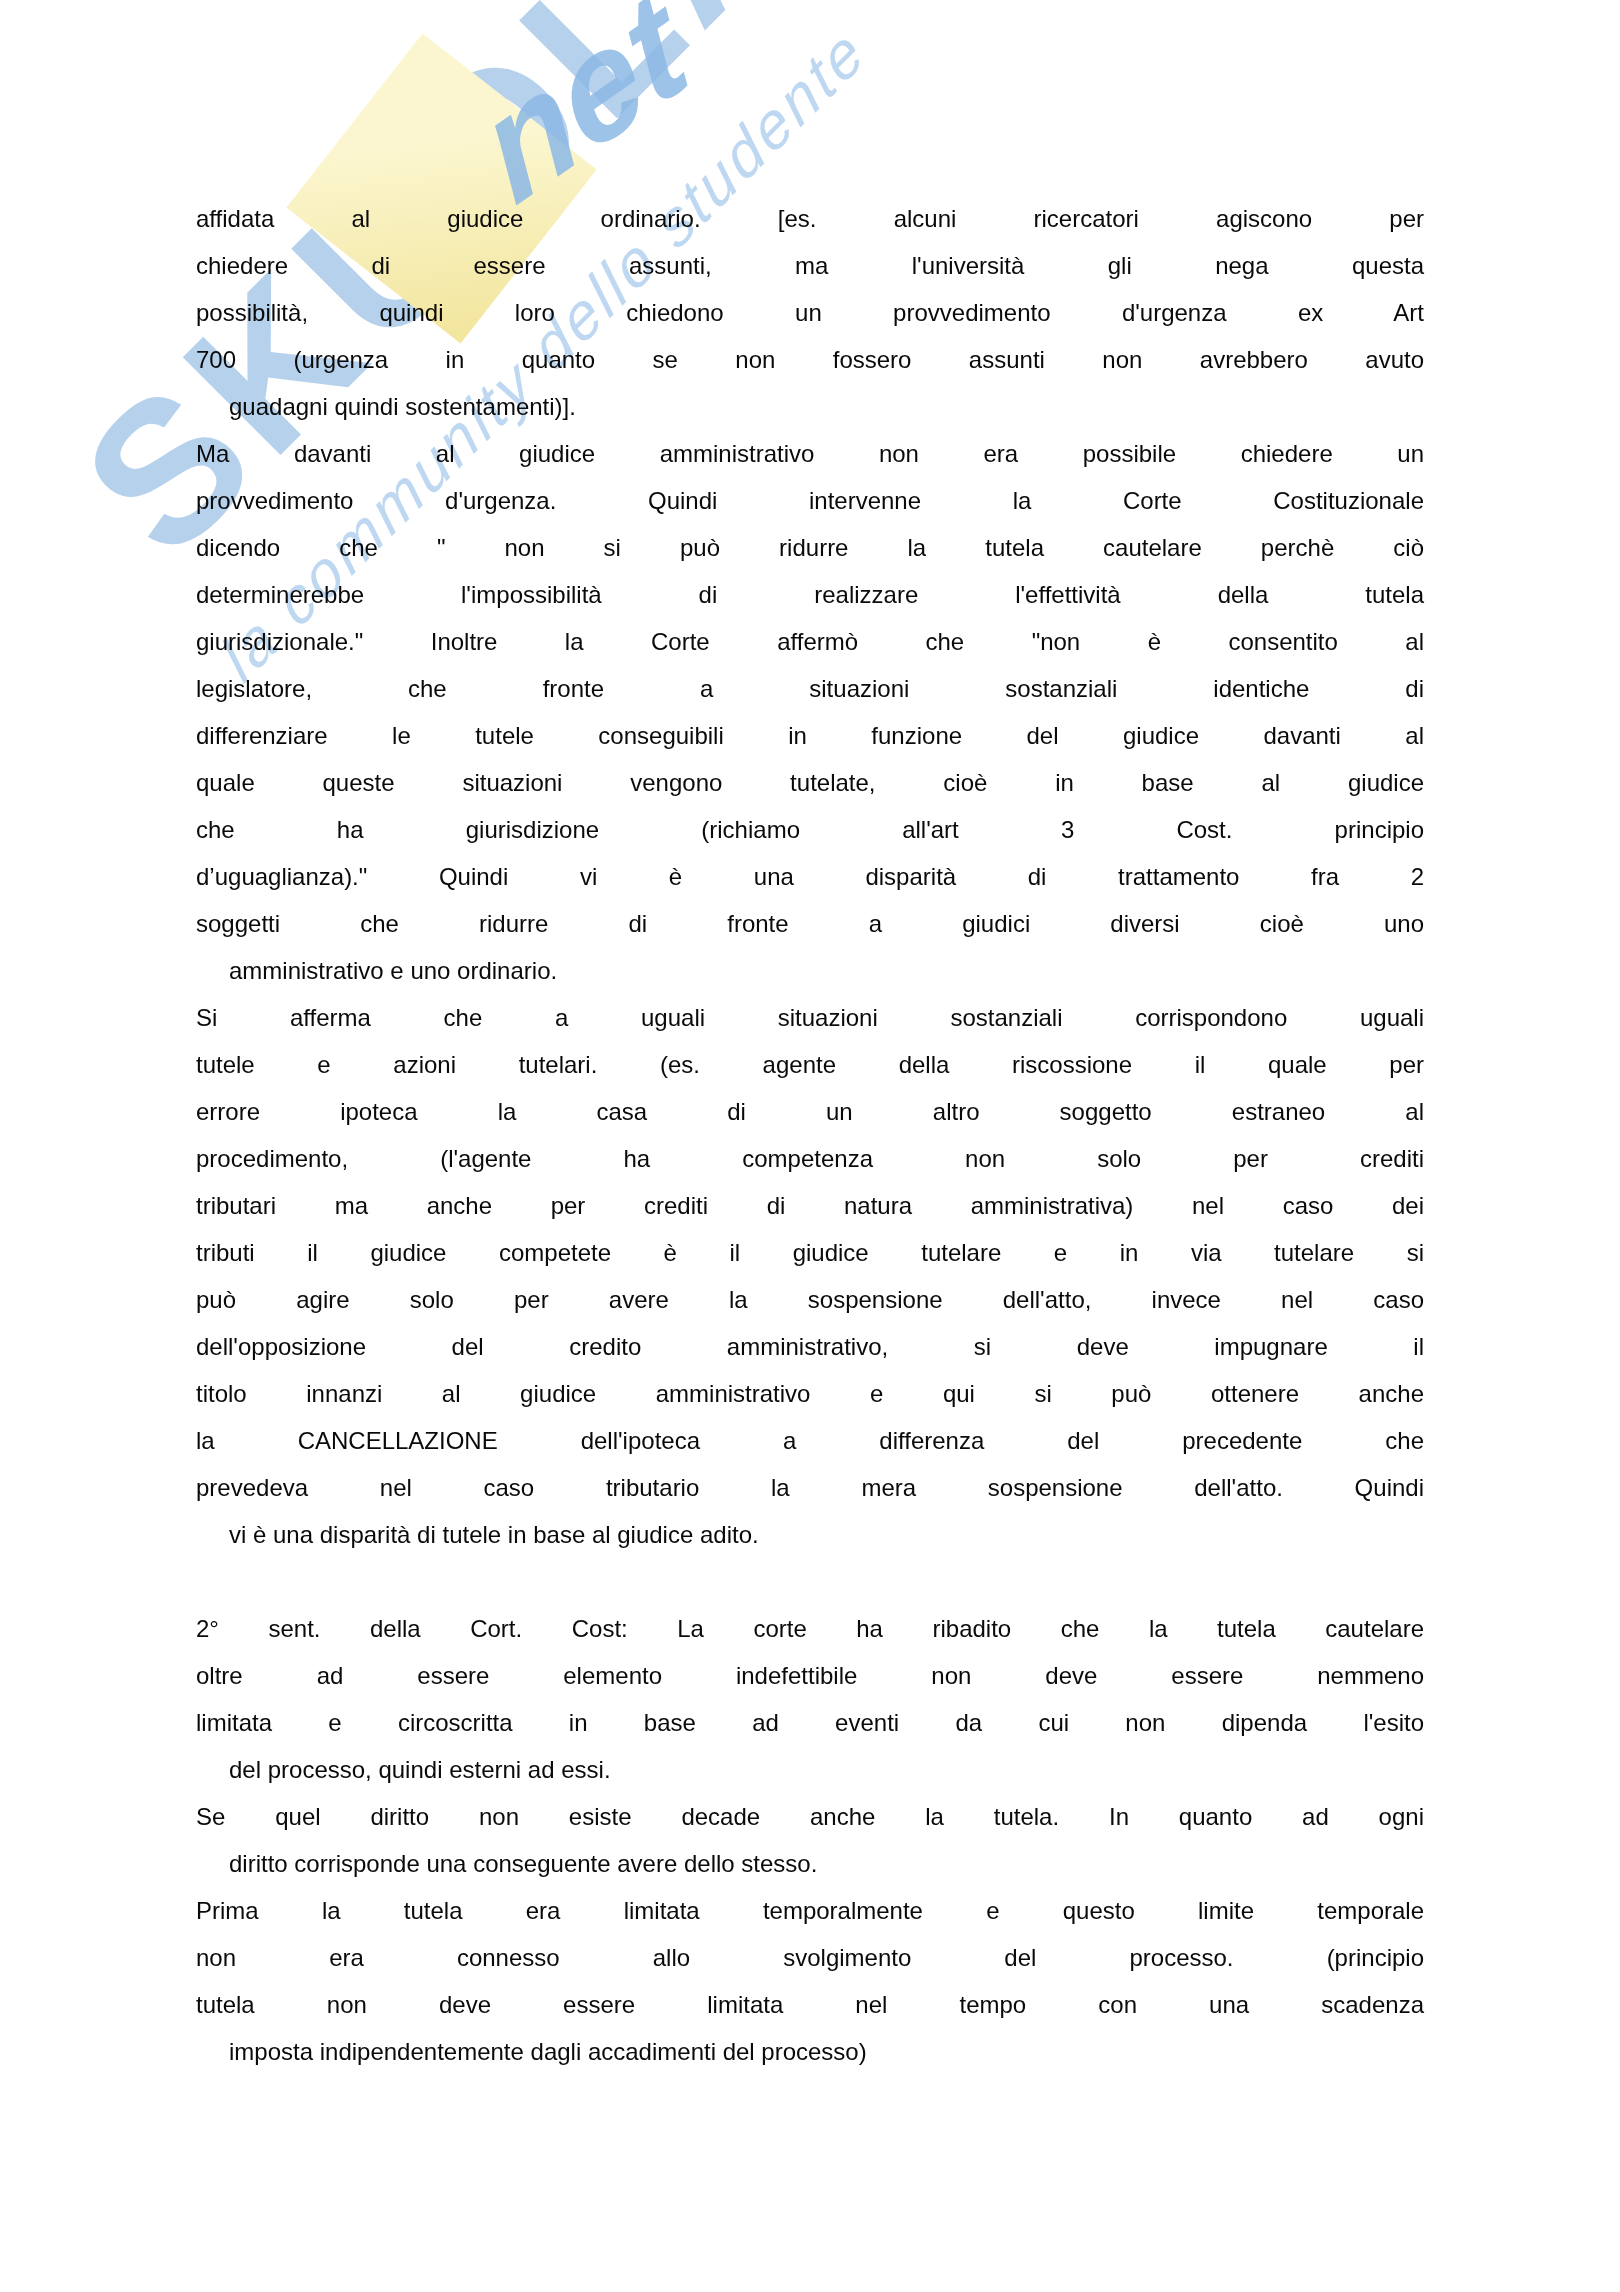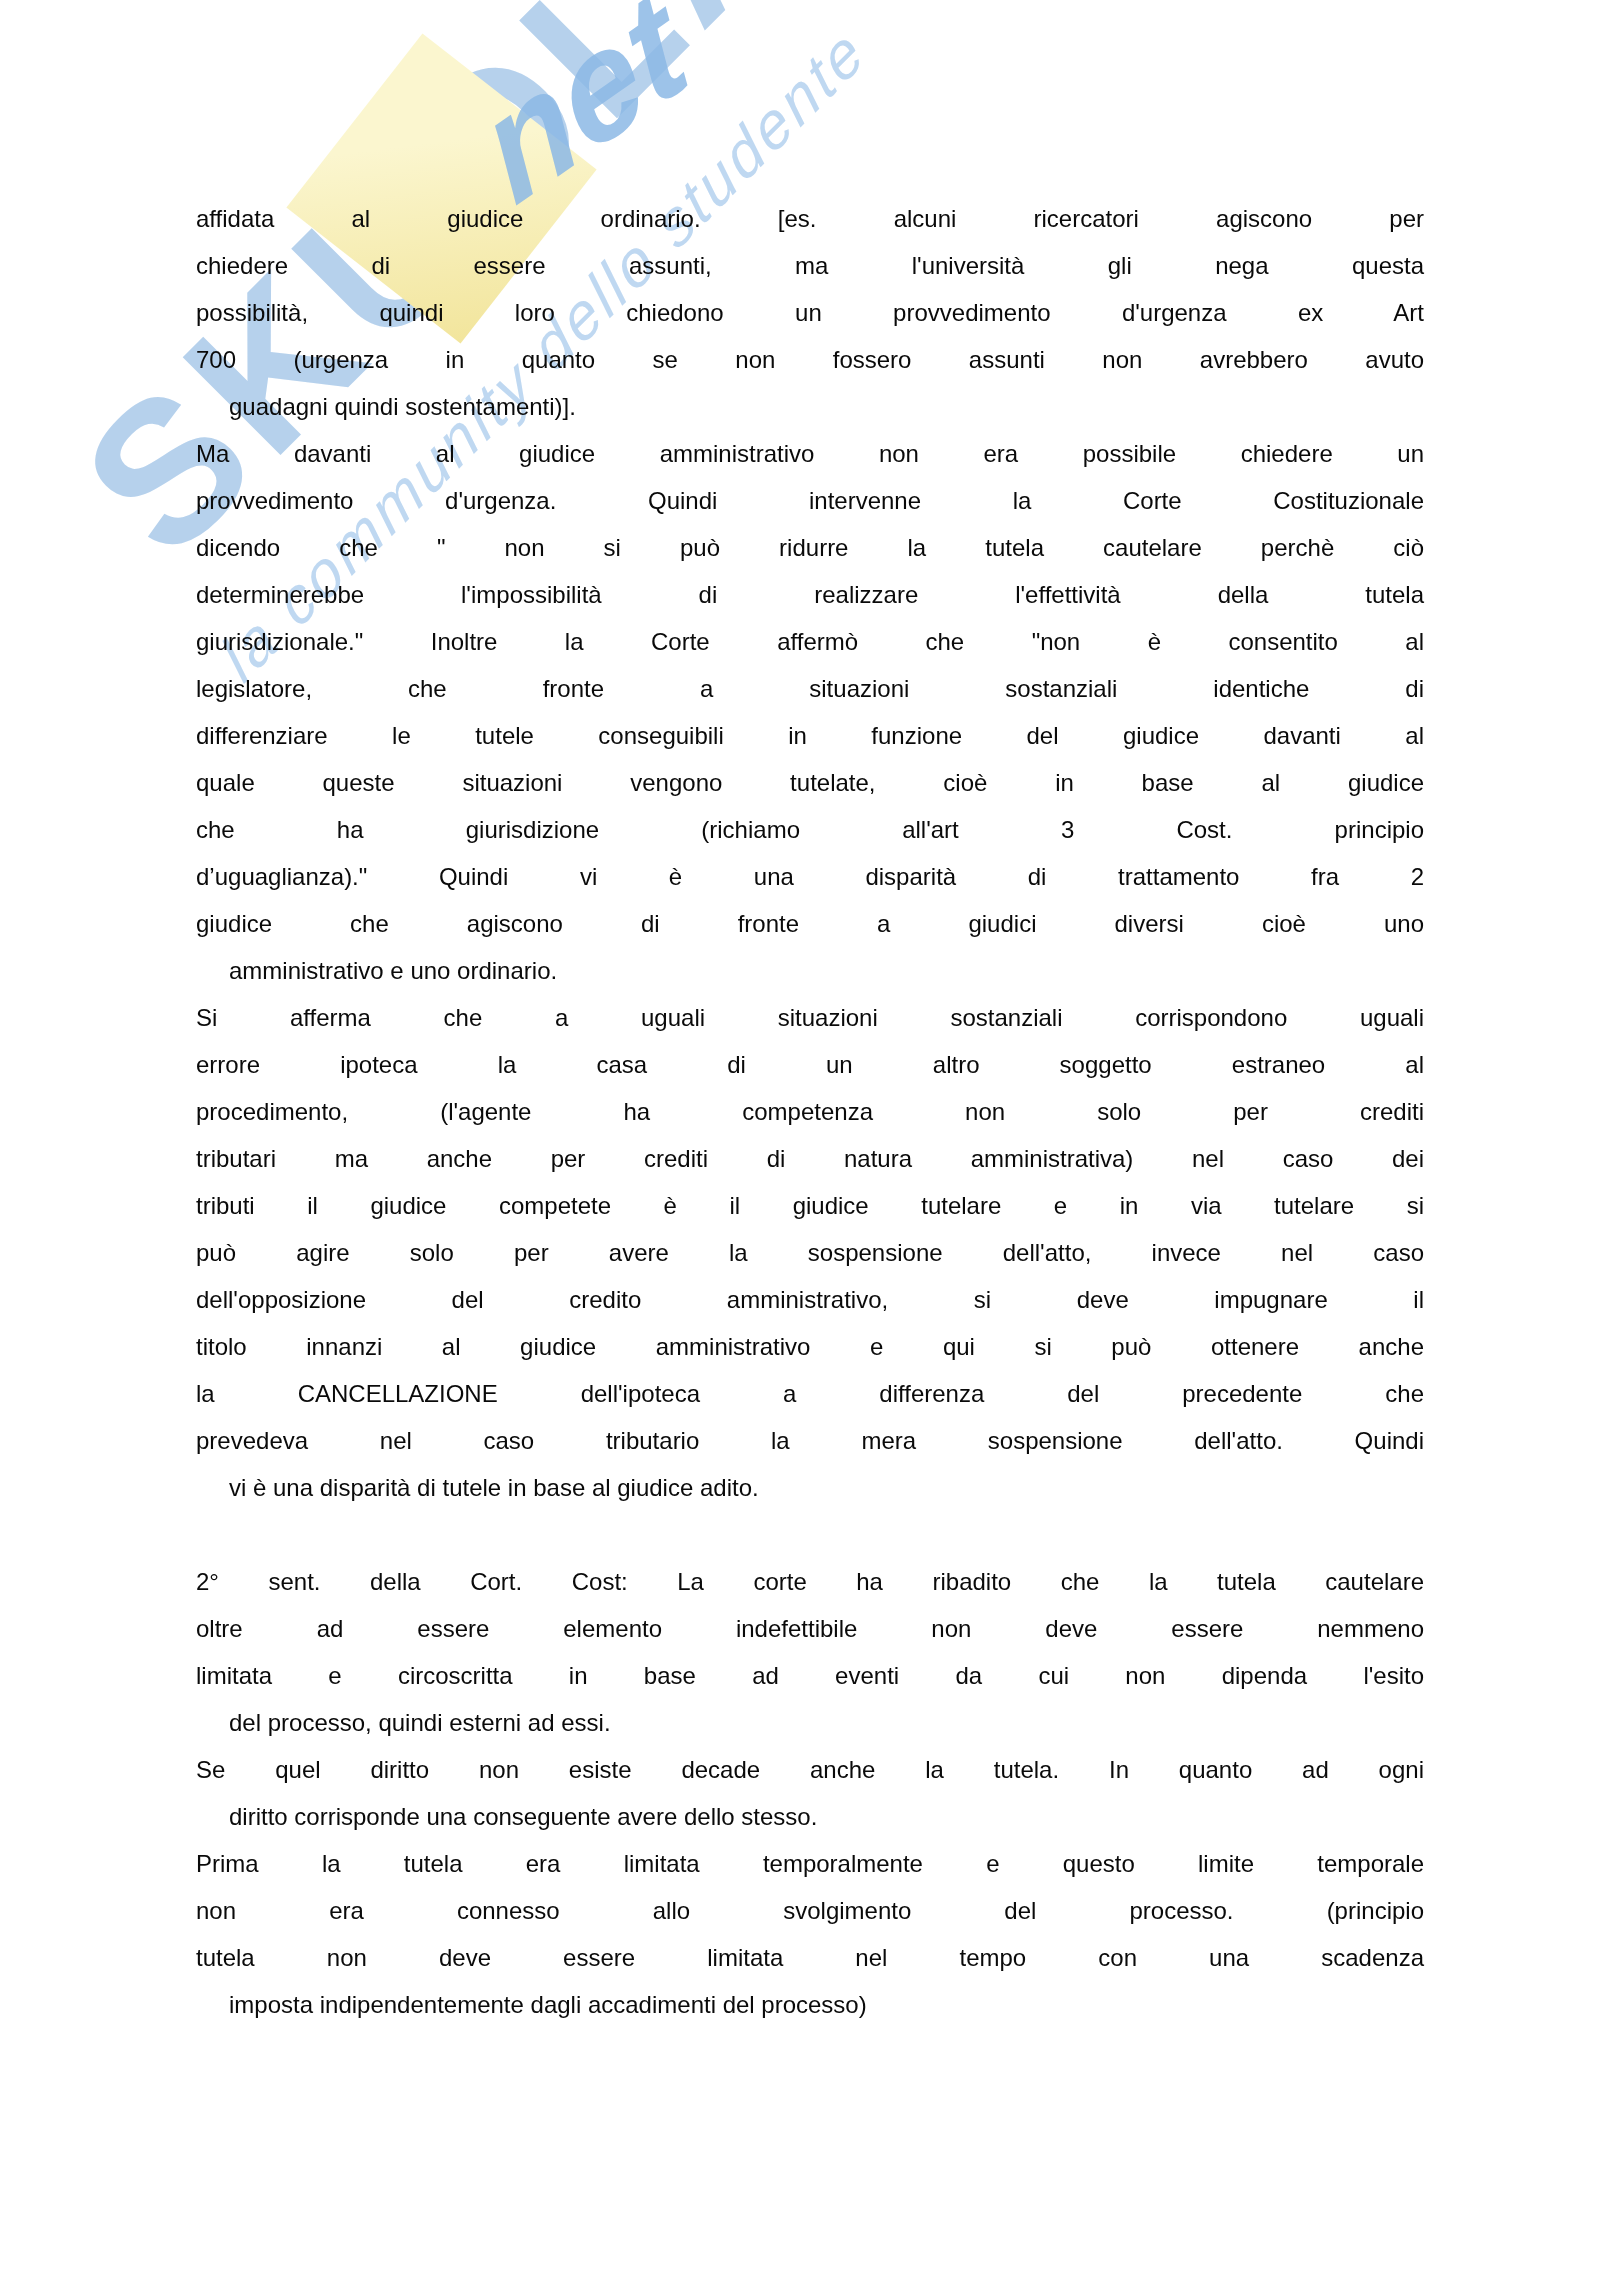--- a/index.html
+++ b/index.html
@@ -119,23 +119,24 @@
       <div class="line">Ma davanti al giudice amministrativo non era possibile chiedere un</div>
       <div class="line">provvedimento d'urgenza. Quindi intervenne la Corte Costituzionale</div>
       <div class="line">dicendo che " non si può ridurre la tutela cautelare perchè ciò</div>
       <div class="line">determinerebbe l'impossibilità di realizzare l'effettività della tutela</div>
       <div class="line">giurisdizionale." Inoltre la Corte affermò che "non è consentito al</div>
       <div class="line">legislatore, che fronte a situazioni sostanziali identiche di</div>
       <div class="line">differenziare le tutele conseguibili in funzione del giudice davanti al</div>
       <div class="line">quale queste situazioni vengono tutelate, cioè in base al giudice</div>
       <div class="line">che ha giurisdizione (richiamo all'art 3 Cost. principio</div>
       <div class="line">d’uguaglianza)." Quindi vi è una disparità di trattamento fra 2</div>
-      <div class="line">giudice che agiscono di fronte a giudici diversi cioè uno</div>
+      <div class="line">soggetti che ridurre di fronte a giudici diversi cioè uno</div>
       <div class="line end">amministrativo e uno ordinario.</div>
       <div class="line">Si afferma che a uguali situazioni sostanziali corrispondono uguali</div>
+      <div class="line">tutele e azioni tutelari. (es. agente della riscossione il quale per</div>
       <div class="line">errore ipoteca la casa di un altro soggetto estraneo al</div>
       <div class="line">procedimento,  (l'agente ha competenza non solo per crediti</div>
       <div class="line">tributari ma anche per crediti di natura amministrativa) nel caso dei</div>
       <div class="line">tributi il giudice competete è il giudice tutelare e in via tutelare si</div>
       <div class="line">può agire solo per avere la sospensione dell'atto, invece nel caso</div>
       <div class="line">dell'opposizione del credito amministrativo, si deve impugnare il</div>
       <div class="line">titolo innanzi al giudice amministrativo e qui si può ottenere anche</div>
       <div class="line">la CANCELLAZIONE dell'ipoteca a differenza del precedente che</div>
       <div class="line">prevedeva nel caso tributario la mera sospensione dell'atto. Quindi</div>
       <div class="line end">vi è una disparità di tutele in base al giudice adito.</div>

